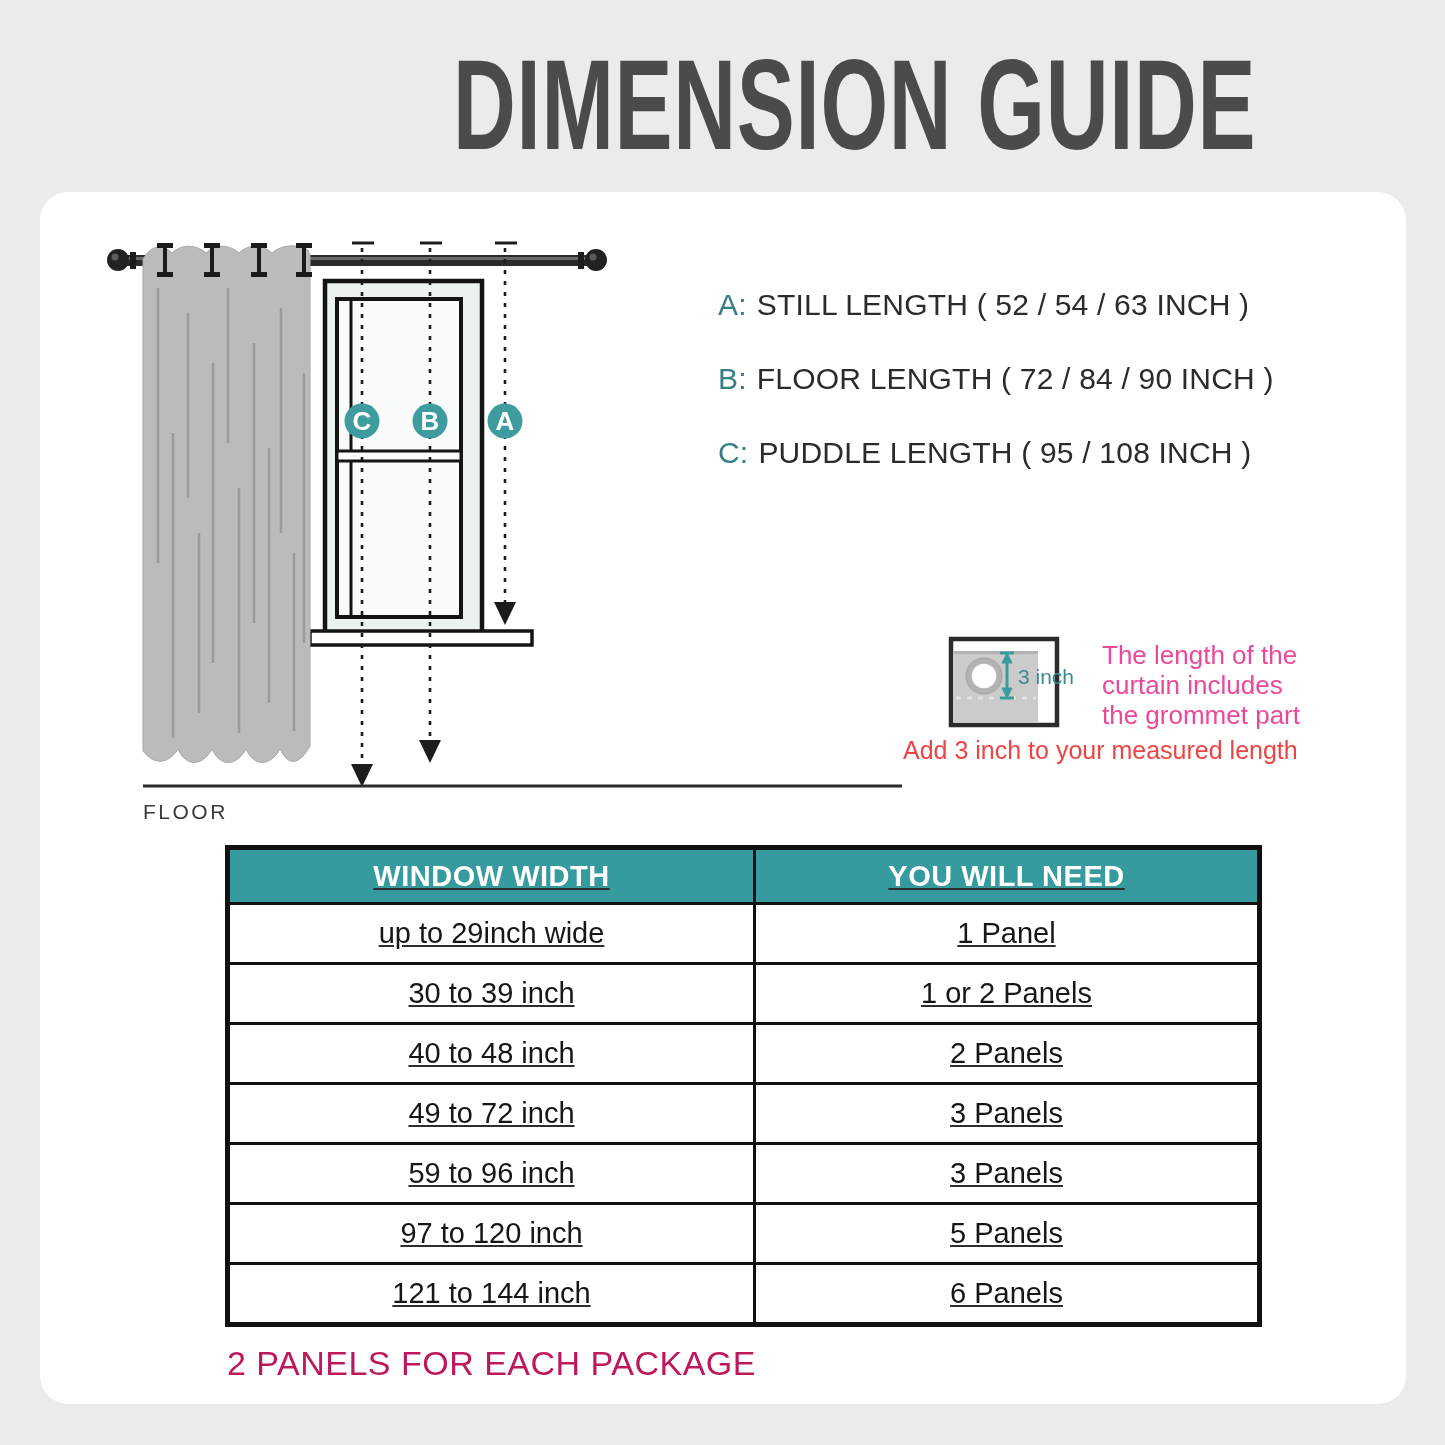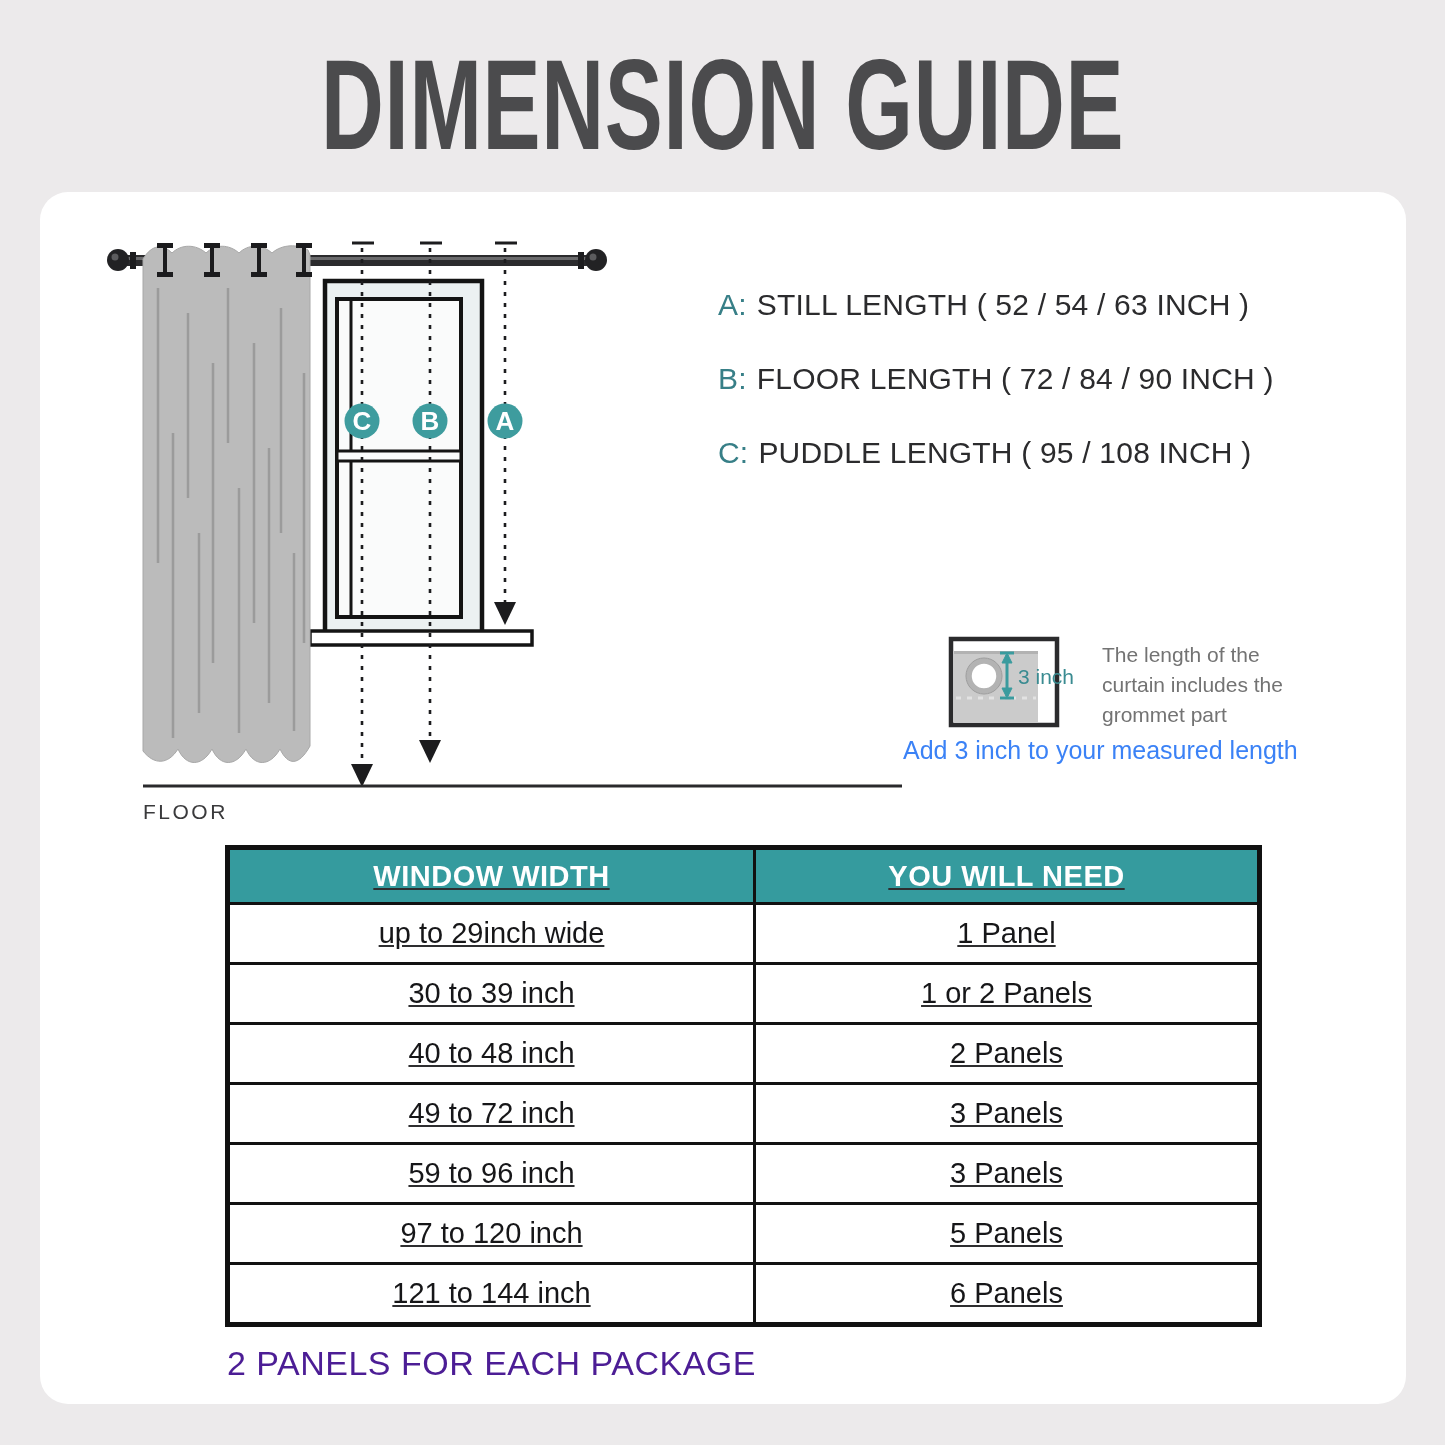--- a/index.html
+++ b/index.html
@@ -5,21 +5,21 @@
   html,body{margin:0;padding:0;}
   body{
     width:1445px;height:1445px;position:relative;overflow:hidden;
     background:#ECEAEB;
     font-family:"Liberation Sans", sans-serif;
     color:#2E2E30;
   }
   .abs{position:absolute;}
 
   
-  .title-wrap{top:38px;left:0;width:1445px;text-align:center;}
+  .title-wrap{top:38px;left:0;width:1445px;text-align:right;}
   .title-text{
     display:inline-block;font-size:128px;font-weight:bold;color:#4B4B4D;
     letter-spacing:1px;transform:scaleX(.68);transform-origin:center;
     white-space:nowrap;line-height:1.05;
   }
 
   
   .card{
     left:40px;top:192px;width:1366px;height:1212px;background:#ffffff;
     border-radius:28px;
@@ -33,42 +33,42 @@
   .length-line{font-size:30px;color:#2B2B2D;margin-bottom:40px;white-space:nowrap;letter-spacing:.2px;}
   .length-prefix{color:#377F87;margin-right:10px;}
 
   .note{left:726px;top:514px;color:#35818A;font-size:28px;letter-spacing:.3px;}
   .note-line1 .note-label{margin-right:18px;}
   .note-line2{margin-left:94px;margin-top:17px;}
 
   
   .grommet-svg{left:948px;top:636px;width:160px;height:96px;}
   .grommet-desc{
-    left:1102px;top:640px;width:210px;font-size:21px;line-height:30px;color:#737373;
-  }
-  .grommet-tip{left:903px;top:736px;font-size:25px;color:#3b82f6;white-space:nowrap;}
+    left:1102px;top:640px;width:210px;font-size:26px;line-height:30px;color:#ec4899;
+  }
+  .grommet-tip{left:903px;top:736px;font-size:25px;color:#ef4444;white-space:nowrap;}
 
   
   .panel-table{
     left:225px;top:845px;border-collapse:collapse;width:1037px;table-layout:fixed;
     border:5px solid #111;
     text-decoration:underline;
   }
   .panel-table th,.panel-table td{
     border:3px solid #111;text-align:center;vertical-align:middle;
     font-size:29px;padding:0;
   }
   .panel-table th{
     background:#359B9E;color:#ffffff;font-weight:bold;height:52px;letter-spacing:.5px;
   }
   .panel-table td{height:57px;color:#161618;}
   .col-w1{width:527px;}
 
   .footer-caption{
-    left:227px;top:1344px;font-size:34px;font-weight:500;color:#4c1d95;letter-spacing:.5px;
+    left:227px;top:1344px;font-size:34px;font-weight:500;color:#be185d;letter-spacing:.5px;
   }
 </style>
 </head>
 <body>
 
 <div class="abs title-wrap">
   <span class="title-text">DIMENSION GUIDE</span>
 </div>
 
 <div class="abs card">

